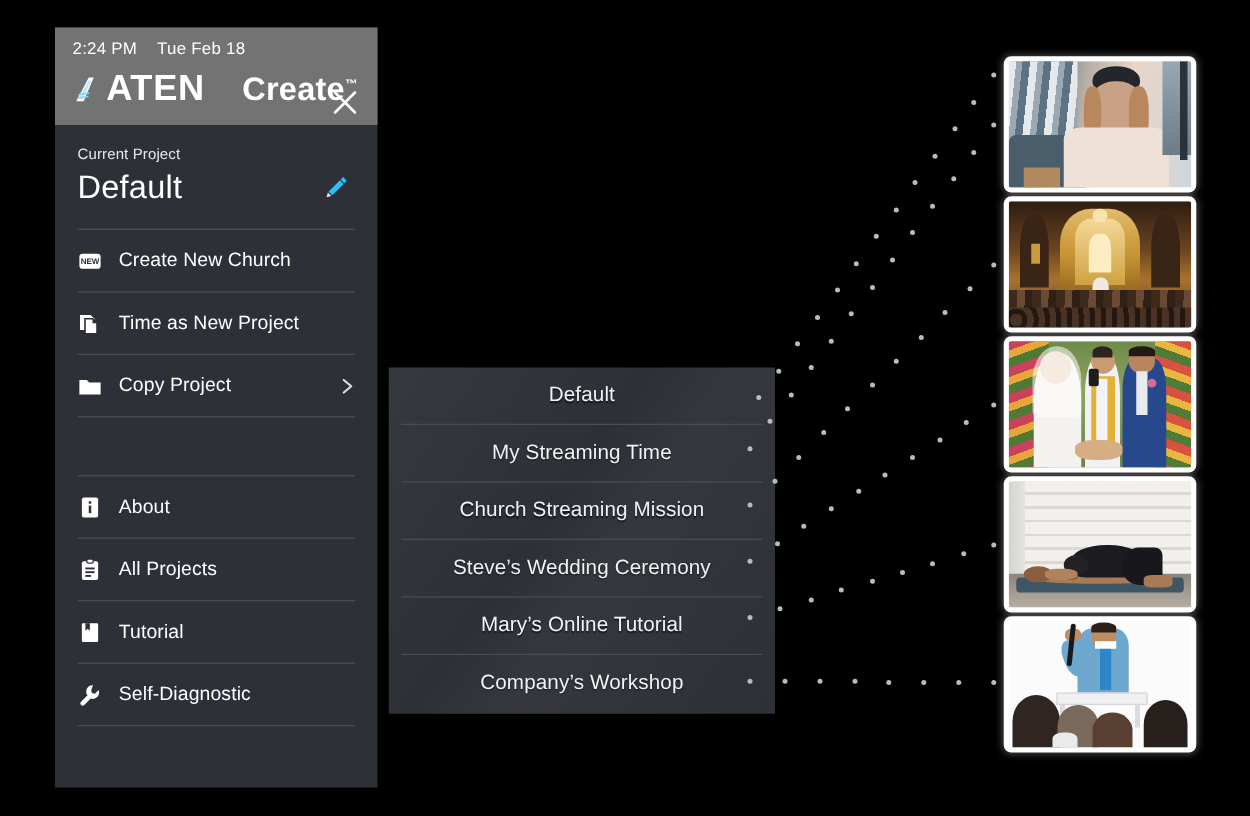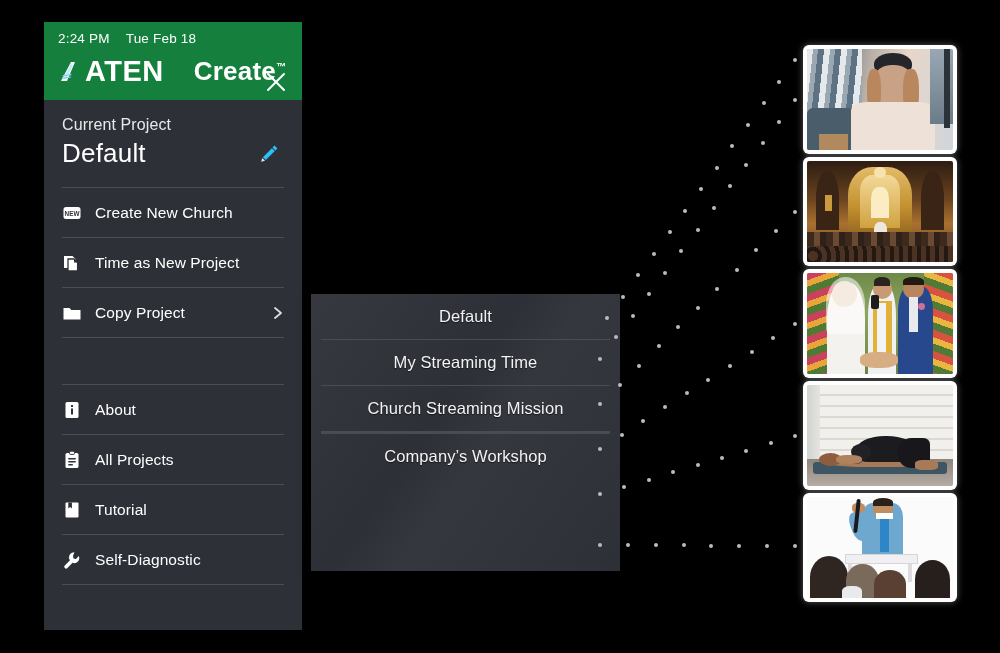--- a/index.html
+++ b/index.html
@@ -12,21 +12,21 @@
   #stage { position: relative; width: 1000px; height: 653px; background: #000; }
 
   
   #sidebar {
     position: absolute; left: 44px; top: 22px;
     width: 258px; height: 608px;
     background: #2e3038;
     display: flex; flex-direction: column;
   }
   #sidebar-header {
-    background: #15803d;
+    background: #737373;
     height: 78px;
     position: relative;
     flex: 0 0 auto;
     padding: 6px 16px 0 14px;
   }
   .status-row {
     display: flex; align-items: center; gap: 16px;
     color: #ffffff; font-size: 13.5px; letter-spacing: .2px;
     height: 20px;
   }
@@ -49,21 +49,21 @@
     letter-spacing: .2px;
   }
   .brand-tm { font-size: 10px; vertical-align: super; font-weight: bold; }
   #close-btn {
     position: absolute; right: 14px; top: 48px;
     width: 24px; height: 24px; cursor: pointer;
   }
   #close-btn svg { display: block; }
 
   #current-project-block { padding: 16px 18px 0 18px; }
-  .cp-label { color: #e7e8ea; font-size: 16px; letter-spacing: .1px; }
+  .cp-label { color: #e7e8ea; font-size: 12px; letter-spacing: .1px; }
   .cp-row { display: flex; align-items: center; justify-content: space-between; margin-top: 4px; }
   .cp-name {
     color: #ffffff; font-size: 26px; font-weight: normal; letter-spacing: .2px;
   }
   #edit-pencil { width: 22px; height: 22px; cursor: pointer; margin-right: 4px; }
 
   .menu-group { padding: 0 18px; }
   .menu-group.top { margin-top: 18px; }
   .menu-group.bottom { margin-top: 0px; }
   .divider { height: 1px; background: #4b4d55; }
@@ -278,21 +278,23 @@
   </div>
 
   <div id="project-panel">
     <div class="proj-list">
       <div class="proj-item">Default</div>
       <div class="proj-div"></div>
       <div class="proj-item">My Streaming Time</div>
       <div class="proj-div"></div>
       <div class="proj-item">Church Streaming Mission</div>
       <div class="proj-div"></div>
+      <div class="proj-item">Steve’s Wedding Ceremony</div>
       <div class="proj-div"></div>
+      <div class="proj-item">Mary’s Online Tutorial</div>
       <div class="proj-div"></div>
       <div class="proj-item">Company’s Workshop</div>
     </div>
   </div>
 
   <div id="connector-layer">
       <div class="dot" style="left: 598px; top: 357px; background: rgb(185, 187, 189);"></div>
       <div class="dot" style="left: 614.25px; top: 335.417px; background: rgb(185, 187, 189);"></div>
       <div class="dot" style="left: 630.5px; top: 313.833px; background: rgb(185, 187, 189);"></div>
       <div class="dot" style="left: 646.75px; top: 292.25px; background: rgb(185, 187, 189);"></div>

